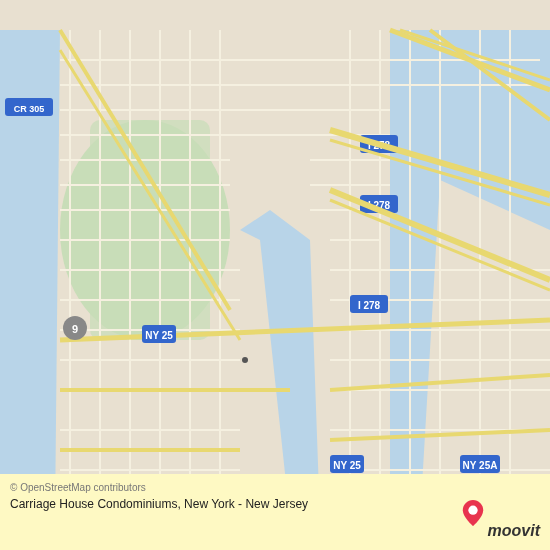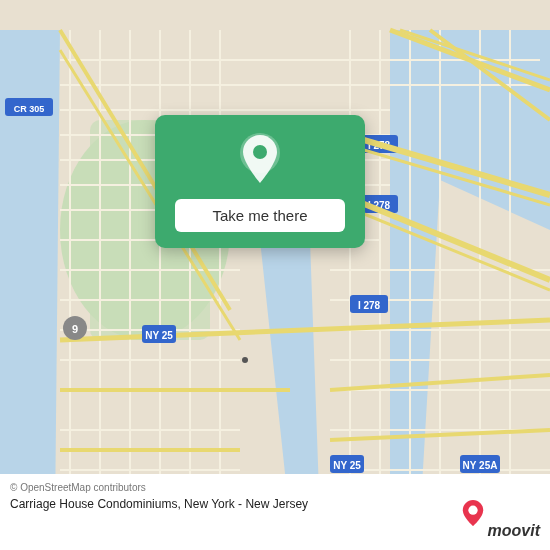--- a/index.html
+++ b/index.html
@@ -58,21 +58,21 @@
       width: 100%;
       text-align: center;
     }
 
     
     #bottom-bar {
       position: absolute;
       bottom: 0;
       left: 0;
       width: 100%;
-      background: #ffffff;
+      background: #fef9c3;
       padding: 8px 10px 10px;
       z-index: 10;
       display: flex;
       align-items: flex-start;
       justify-content: space-between;
     }
 
     #bottom-left {
       flex: 1;
     }
@@ -209,32 +209,20 @@
 
     <line x1="330" y1="100" x2="550" y2="165" stroke="#e8d870" stroke-width="6"></line>
     <line x1="330" y1="110" x2="550" y2="175" stroke="#e8d870" stroke-width="3"></line>
 
     <line x1="330" y1="160" x2="550" y2="250" stroke="#e8d870" stroke-width="6"></line>
     <line x1="330" y1="170" x2="550" y2="260" stroke="#e8d870" stroke-width="3"></line>
 
     <circle cx="245" cy="330" r="3" fill="#555"></circle>
   </svg>
 
-  <div id="card-overlay">
-
-    <div id="location-pin-icon">
-      <svg width="44" height="52" viewBox="0 0 44 52" xmlns="http://www.w3.org/2000/svg">
-        <circle cx="22" cy="20" r="20" fill="white" opacity="0.25"></circle>
-        <path d="M22 2 C12.6 2 5 9.6 5 19 C5 30 22 50 22 50 C22 50 39 30 39 19 C39 9.6 31.4 2 22 2 Z" fill="white" opacity="0.9"></path>
-        <circle cx="22" cy="19" r="7" fill="#3daa6e"></circle>
-      </svg>
-    </div>
-
-    <button id="take-me-there-btn">Take me there</button>
-  </div>
 
   <div id="bottom-bar">
     <div id="bottom-left">
       <div id="copyright-text">© OpenStreetMap contributors</div>
       <div id="location-title">Carriage House Condominiums, New York - New
 Jersey</div>
     </div>
 
     <div id="moovit-logo">
       <svg id="moovit-pin" width="22" height="28" viewBox="0 0 22 28" xmlns="http://www.w3.org/2000/svg">

